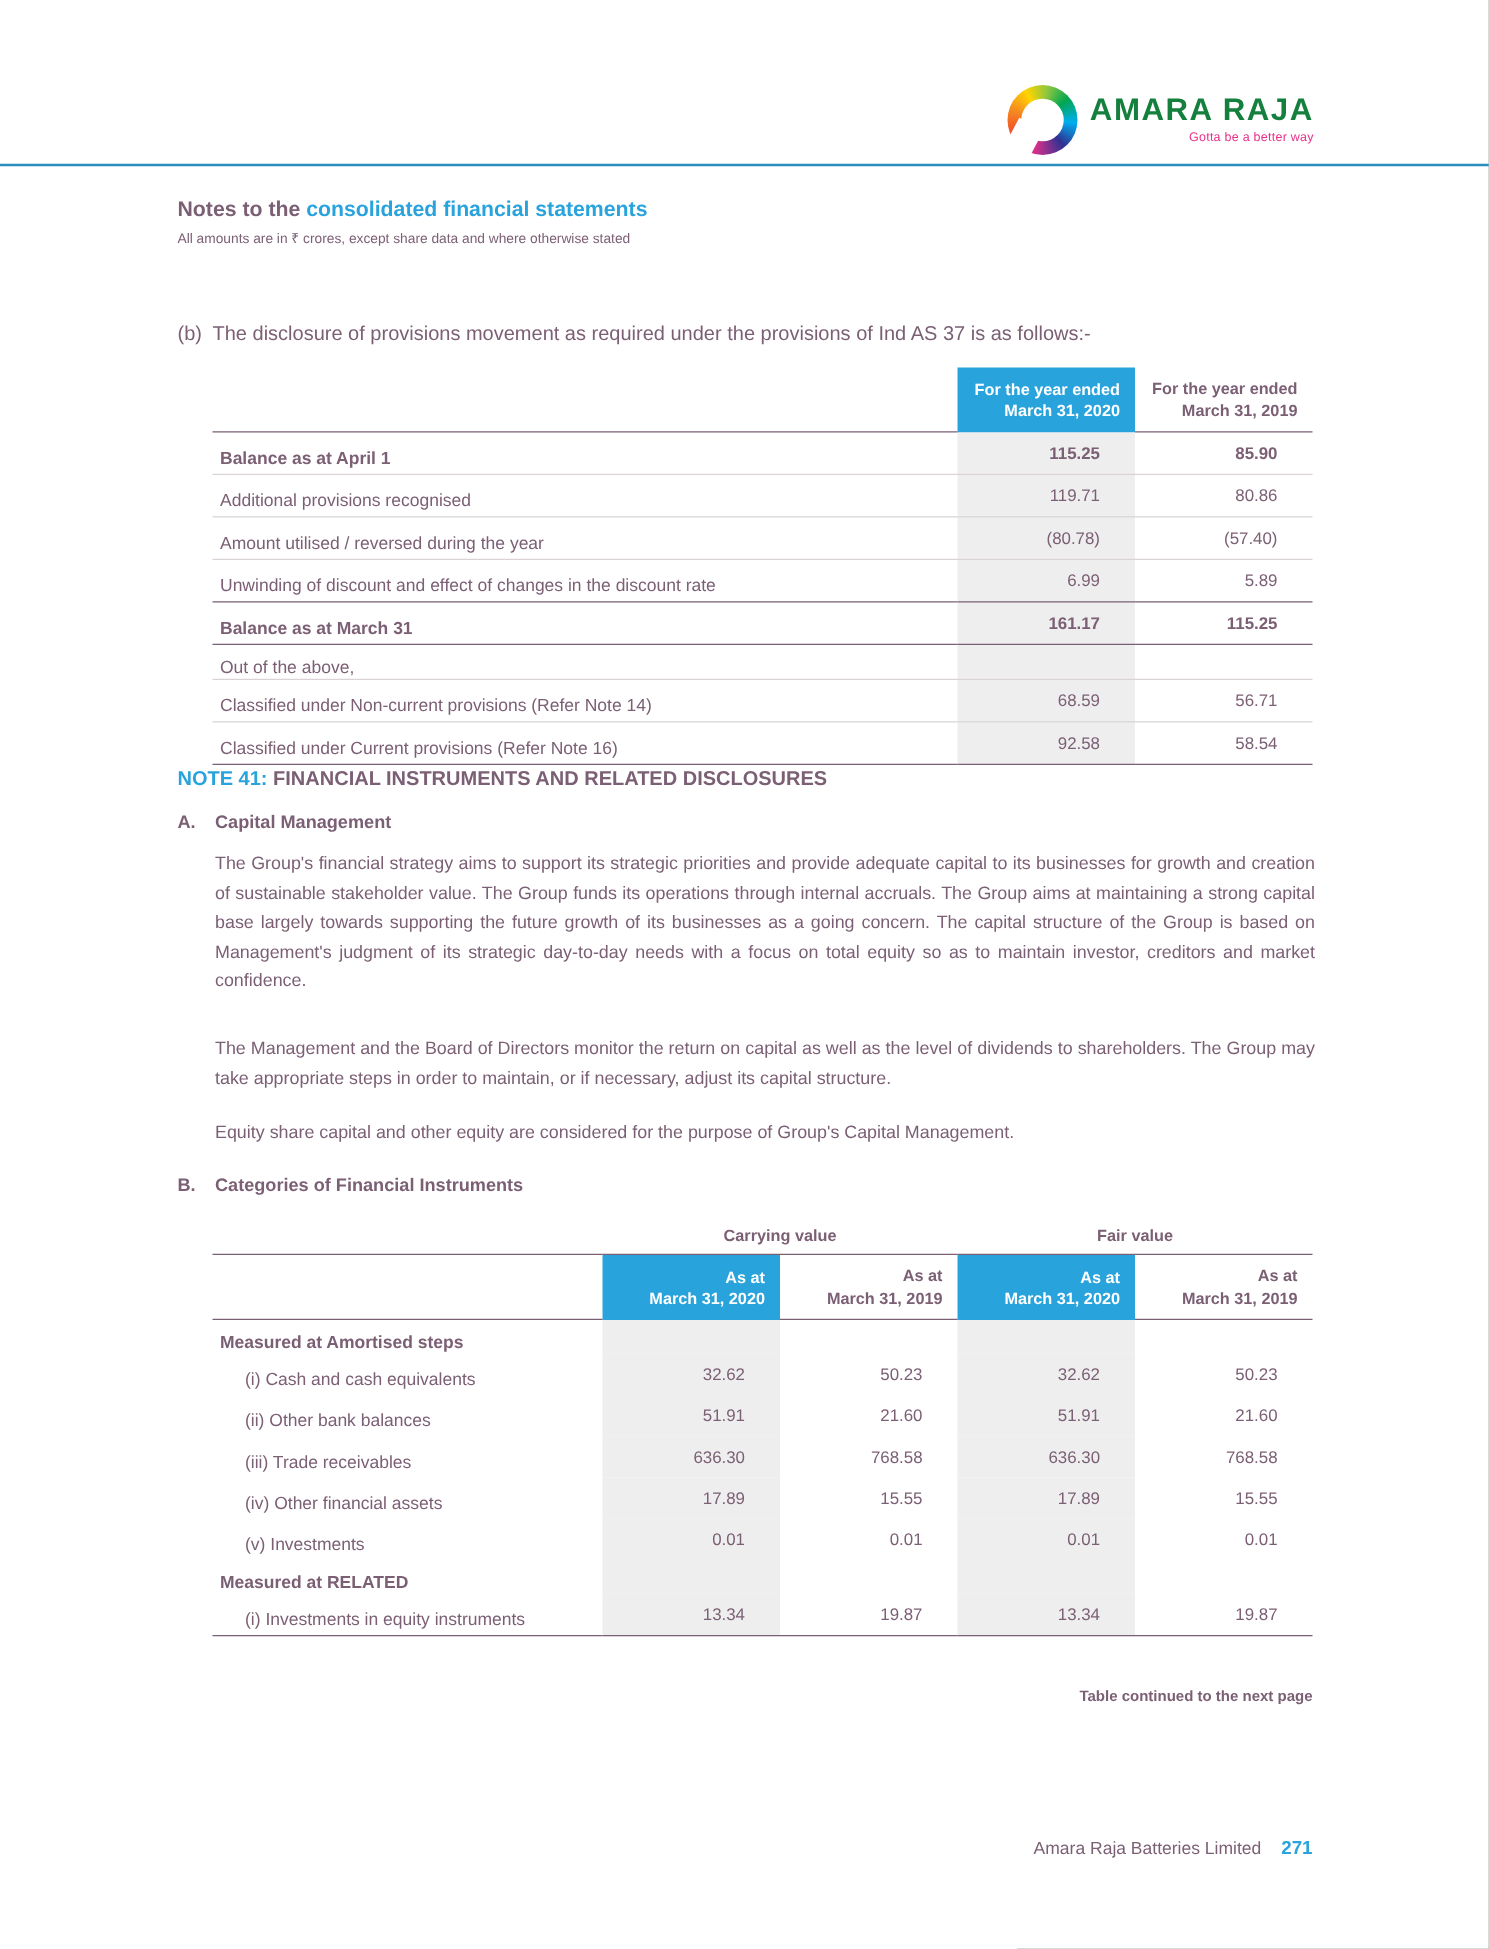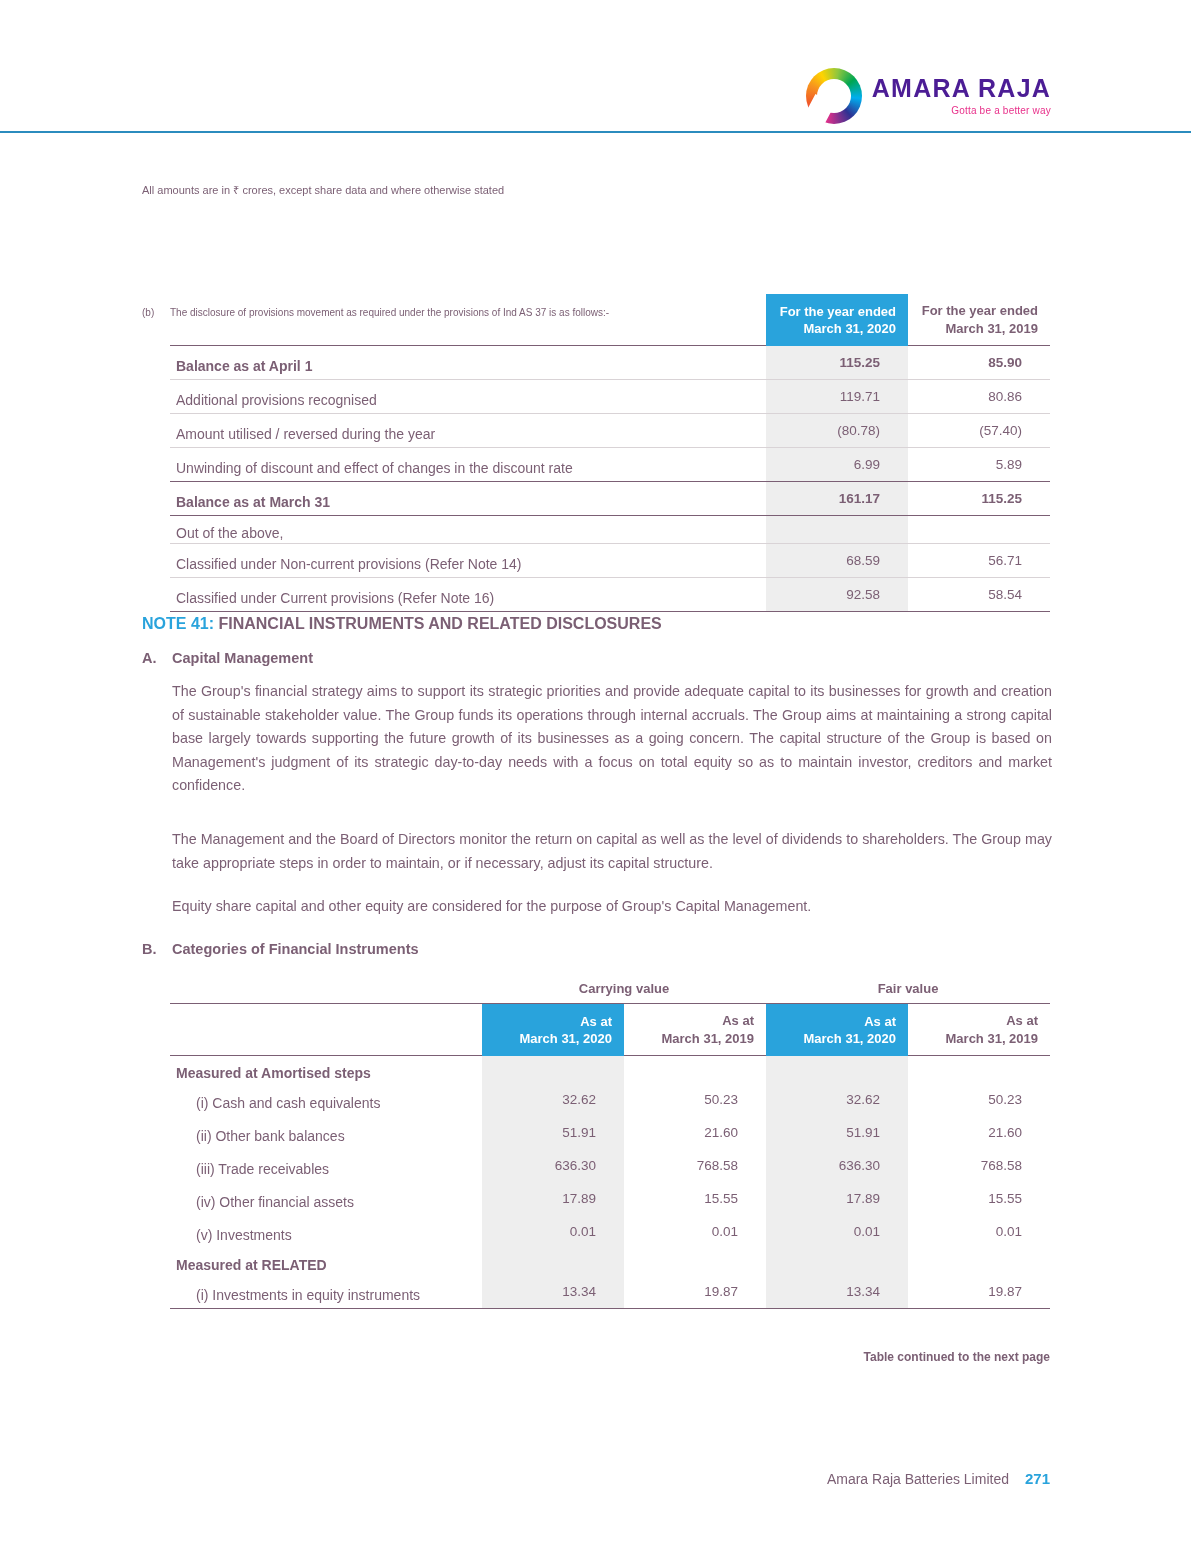--- a/index.html
+++ b/index.html
@@ -54,21 +54,21 @@
     left: 3px; top: 30px;
     width: 22px; height: 22px;
     background: #ffffff;
     transform: rotate(28deg);
     z-index: 2;
   }
   .logo-text { line-height: 1; }
   .logo-title {
     font-size: 25px;
     font-weight: bold;
-    color: #4c1d95;
+    color: #15803d;
     letter-spacing: 1.2px;
   }
   .logo-tag {
     font-size: 10px;
     color: #e8308a;
     text-align: right;
     margin-top: 5px;
     letter-spacing: 0.2px;
   }
   .header-rule {
@@ -92,23 +92,22 @@
     left: 142px;
     top: 182px;
     font-size: 11px;
     color: #7b5f74;
   }
   .para-b {
     position: absolute;
     left: 142px;
     top: 259px;
     width: 910px;
-    font-size: 10px;
-    color: #7b5f74;
-    margin-top: 48px;
+    font-size: 16px;
+    color: #7b5f74;
   }
   .para-b .lbl { display: inline-block; width: 28px; }
 
   table.tbl {
     border-collapse: collapse;
     table-layout: fixed;
   }
   
   .table1 {
     position: absolute;
@@ -276,20 +275,23 @@
   <div class="logo-wrap">
     <div class="logo-mark"></div>
     <div class="logo-text">
       <div class="logo-title">AMARA RAJA</div>
       <div class="logo-tag">Gotta be a better way</div>
     </div>
   </div>
 
   <div class="header-rule"></div>
 
+  <div class="notes-title">
+    <span>Notes to the </span><span class="hl">consolidated financial statements</span>
+  </div>
   <div class="notes-sub">All amounts are in ₹ crores, except share data and where otherwise stated</div>
 
   <div class="para-b">
     <span class="lbl">(b)</span><span>The disclosure of provisions movement as required under the provisions of Ind AS 37 is as follows:-</span>
   </div>
 
   <table class="tbl table1">
     <colgroup>
         <col class="c0">
         <col class="c1">

